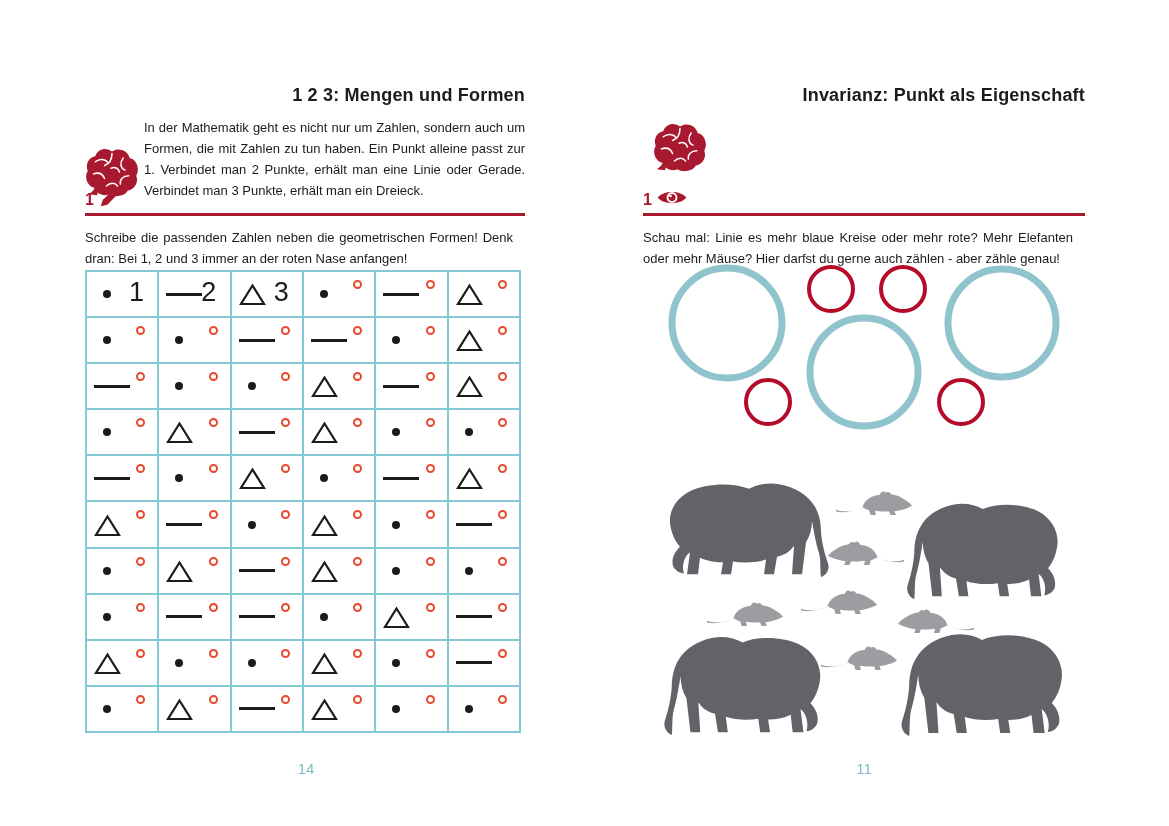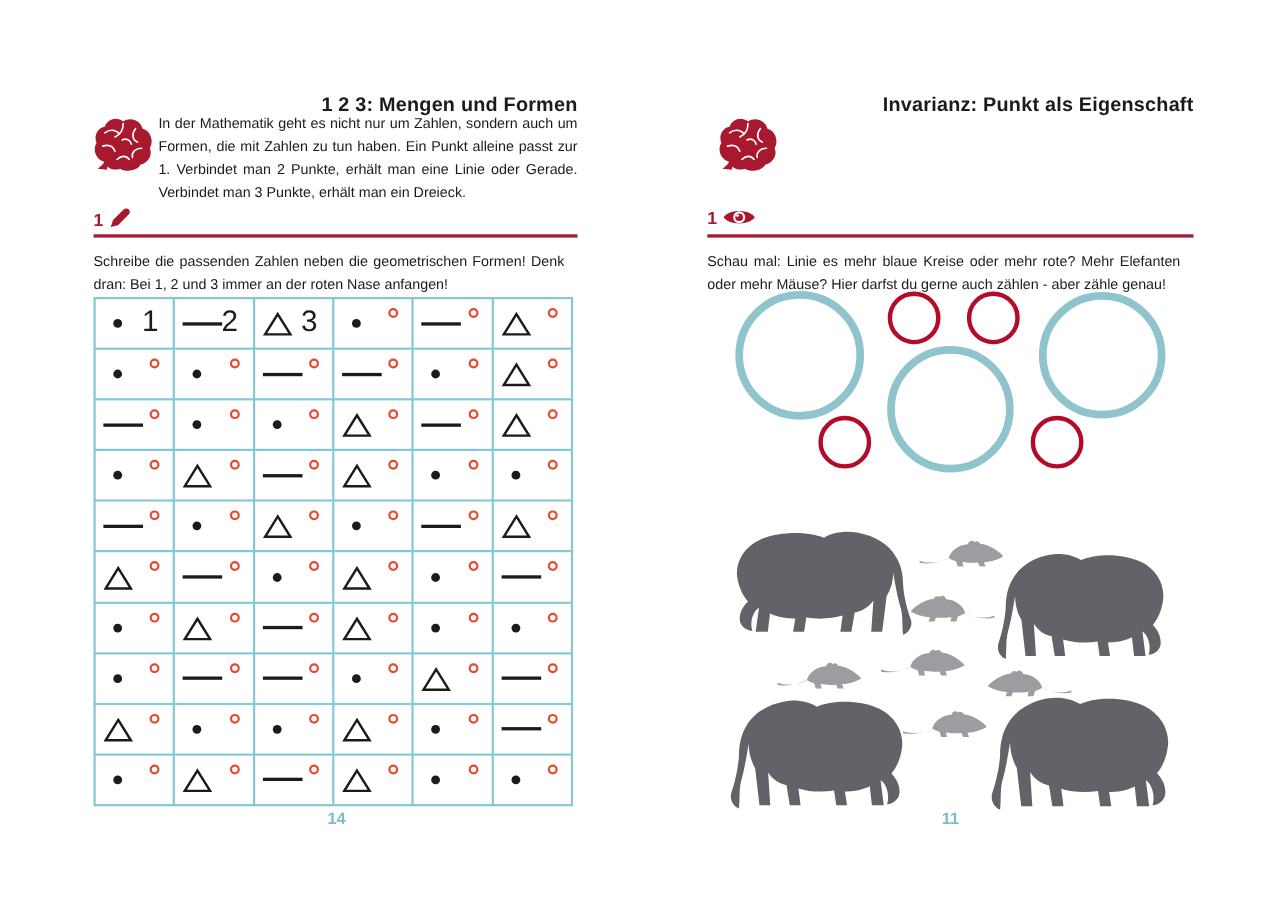--- a/index.html
+++ b/index.html
@@ -7,21 +7,21 @@
     width:1169px;height:826px;background:#ffffff;position:relative;overflow:hidden;
     font-family:"Liberation Sans",sans-serif;color:#1b1b1b;
   }
   .page{position:absolute;top:85px}
   #page-left{left:85px;width:440px}
   #page-right{left:643px;width:442px}
 
   .title{position:absolute;top:0;left:0;right:0;text-align:right;
          font-size:18px;font-weight:bold;letter-spacing:.2px}
 
-  .intro-row{position:absolute;top:16px;left:0;right:0;display:flex;align-items:flex-start}
+  .intro-row{position:absolute;top:32px;left:0;right:0;display:flex;align-items:flex-end}
   .brain{flex:0 0 56px;margin-top:5px}
   #page-right .brain{margin-left:10px;flex-basis:56px}
   .intro{flex:1;margin-left:3px;font-size:13px;line-height:21px;text-align:justify}
 
   .marker{position:absolute;top:103px;left:0;display:flex;align-items:center;gap:5px;
           color:#a8192f;font-size:16px;font-weight:bold}
   .rule{position:absolute;top:128px;left:0;right:0;height:3px;background:#a8192f}
   .task{position:absolute;top:142px;left:0;right:12px;font-size:13px;line-height:21px;text-align:justify}
 
   .grid{position:absolute;top:185px;left:0;width:436px;height:463px;
@@ -31,22 +31,22 @@
   .shape-dot{position:absolute;left:16px;top:50%;margin-top:-4px;width:8px;height:8px;
              border-radius:50%;background:#1b1b1b}
   .shape-line{position:absolute;left:7px;top:50%;margin-top:-1.5px;width:36px;height:3px;background:#1b1b1b}
   .shape-tri{position:absolute;left:7px;top:50%;margin-top:-11px}
   .ring{position:absolute;right:12px;top:8px;width:5px;height:5px;border:2px solid #e64a2e;border-radius:50%}
   .cell-num{position:absolute;left:42px;top:50%;transform:translateY(-55%);font-size:27px}
 
   .circles-svg{position:absolute;top:176px;left:0}
   .animals-svg{position:absolute;top:385px;left:0}
 
-  .page-num{position:absolute;top:736px;width:40px;text-align:center;
-            font-size:15px;color:#7fbac8;font-weight:bold}
+  .page-num{position:absolute;top:760px;width:40px;text-align:center;
+            font-size:15px;color:#7fbac8;font-weight:normal}
   #pn-left{left:286px}
   #pn-right{left:844px}
 </style>
 </head>
 <body>
 
 <div class="page" id="page-left">
   <div class="title">1 2 3: Mengen und Formen</div>
 
   <div class="intro-row">

